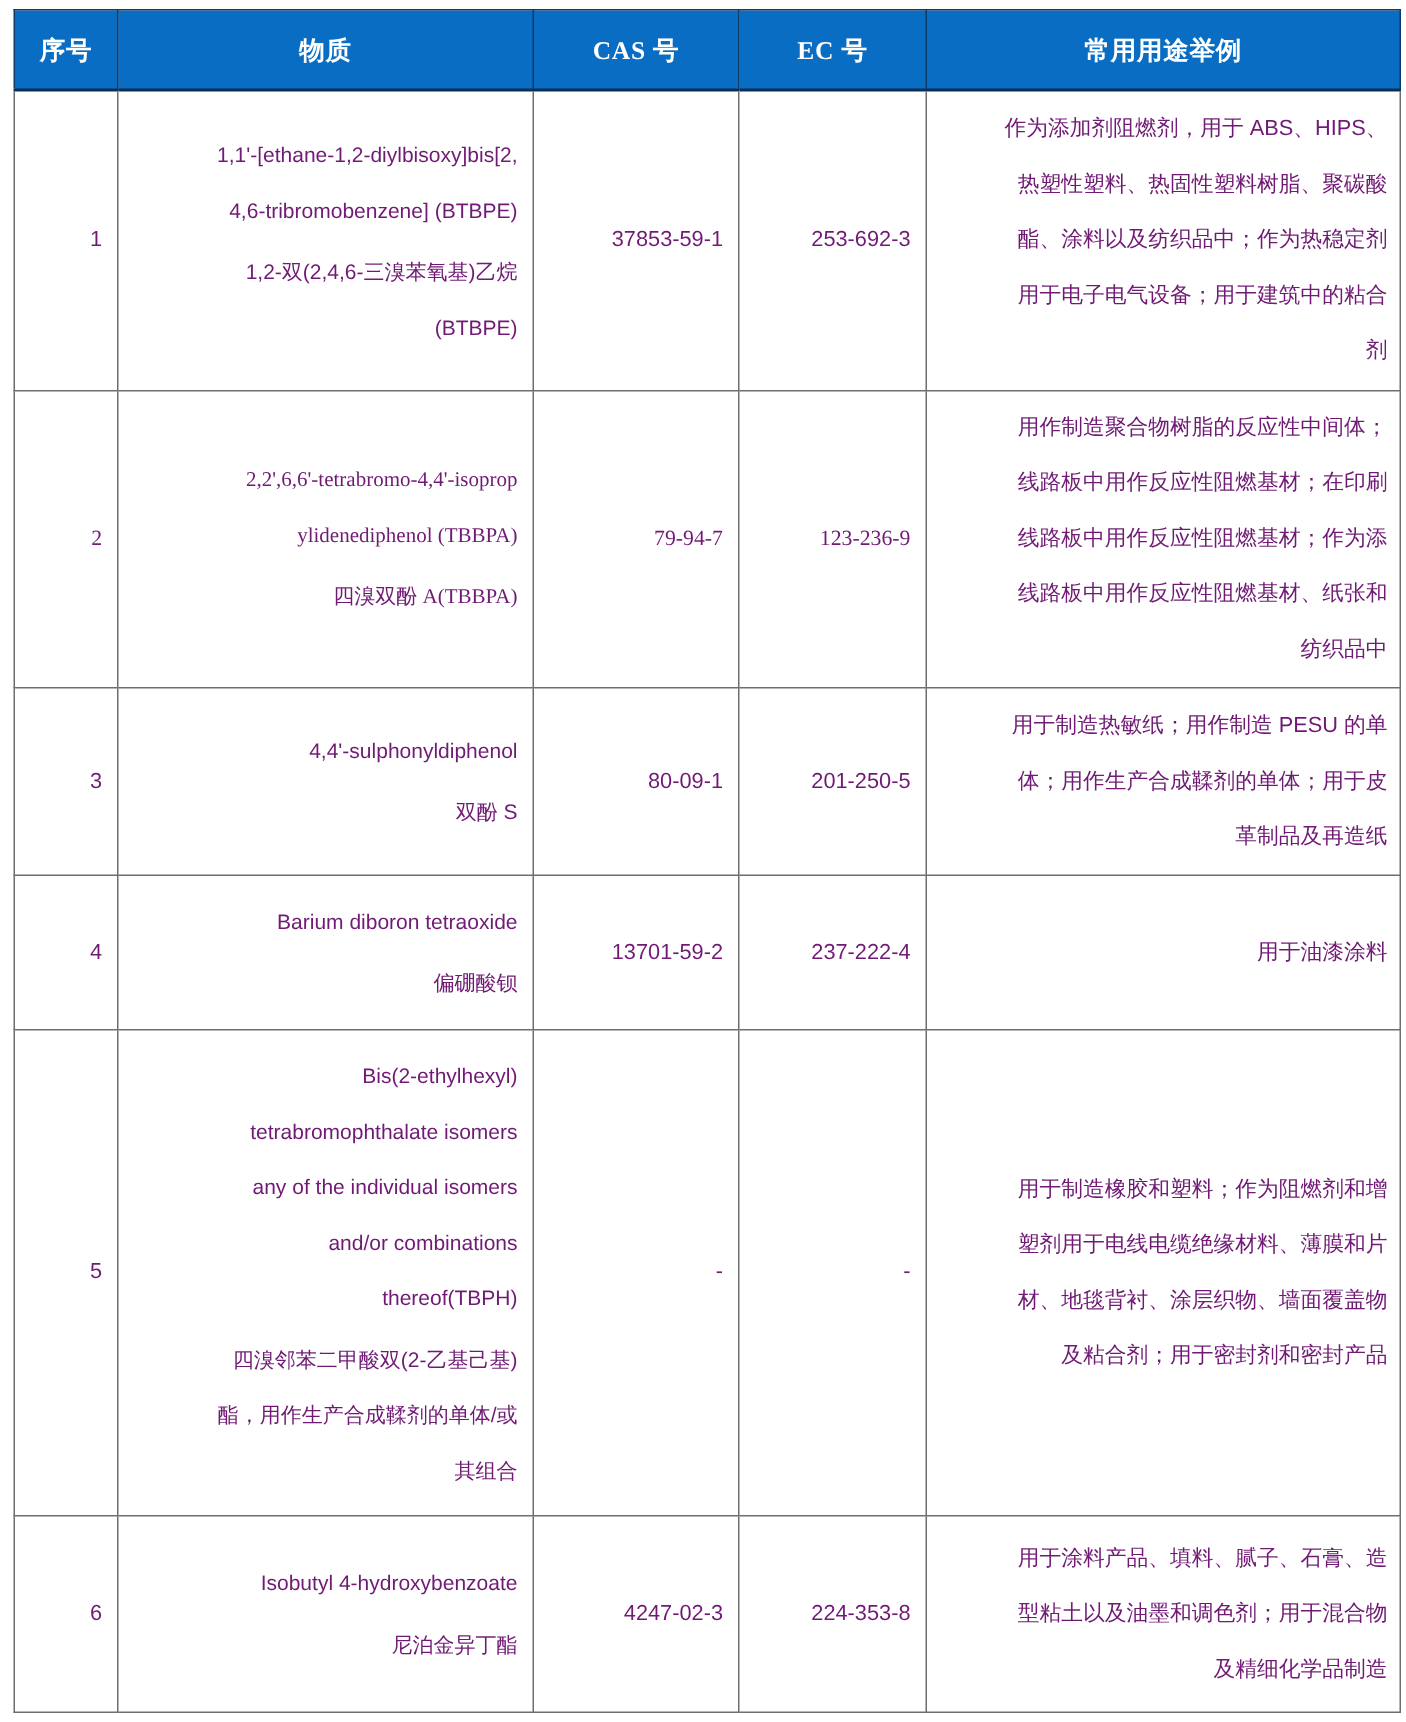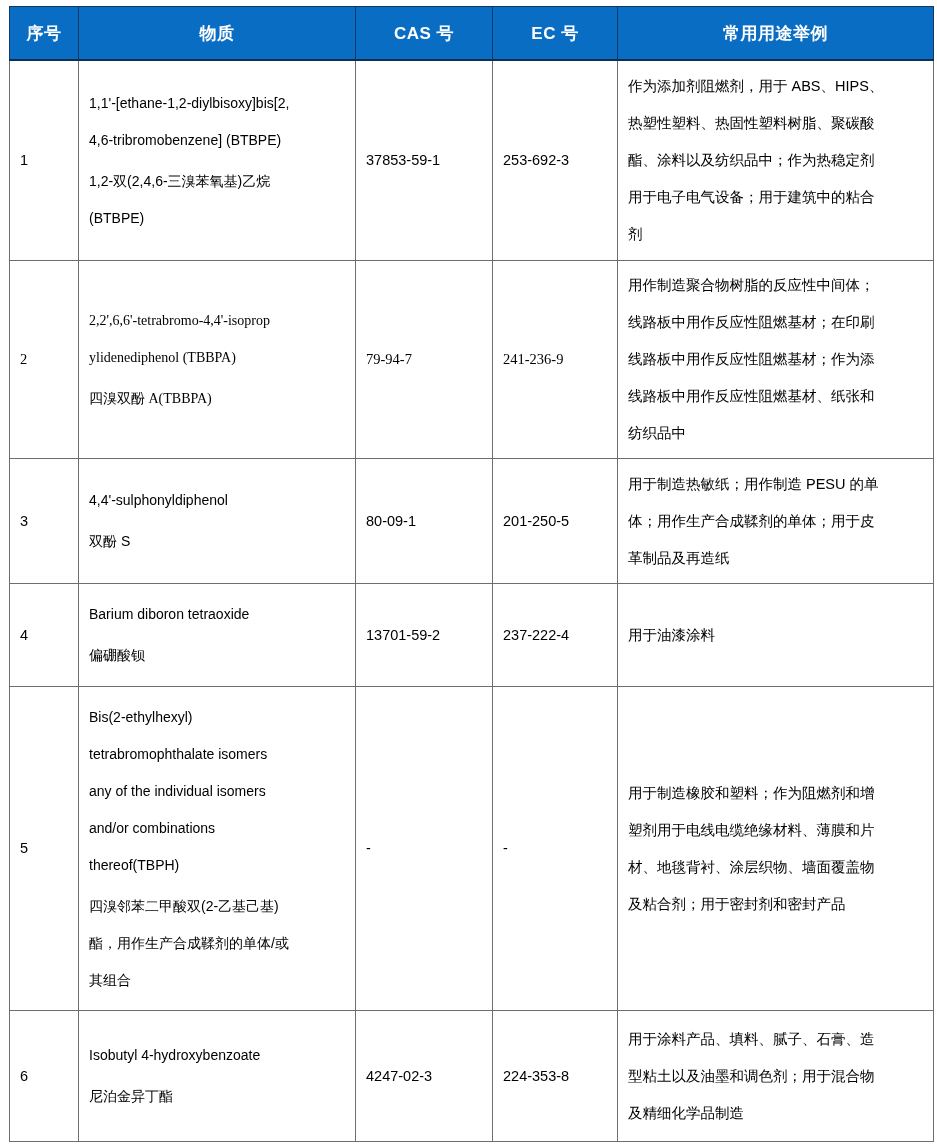--- a/index.html
+++ b/index.html
@@ -37,29 +37,30 @@
       color: #ffffff;
       font-weight: bold;
       font-size: 17px;
       height: 52px;
       padding: 0;
       text-align: center;
       vertical-align: middle;
       border: 1.5px solid #0d3a66;
       border-bottom: 2px solid #0c2f52;
       letter-spacing: 0.5px;
+      font-family: Liberation Serif, serif;
     }
     tbody td {
       border: 1.5px solid #6e6e6e;
-      text-align: left;
+      text-align: right;
       vertical-align: middle;
       font-size: 14px;
       line-height: 37px;
       padding: 0 10px;
-      color: #000000;
+      color: #701a75;
       margin-top: 43px;
     }
     tbody td.num, tbody td.cas, tbody td.ec {
       font-size: 14.5px;
     }
     td.substance .line,
     td.uses .line {
       display: block;
       white-space: nowrap;
     }
@@ -116,21 +117,21 @@
             <span class="line">用于电子电气设备；用于建筑中的粘合</span>
             <span class="line">剂</span>
           </td>
         </tr>
         <tr class="r2">
           <td class="num">2</td>
           <td class="substance"><span><span class="line">2,2',6,6'-tetrabromo-4,4'-isoprop</span><span class="line">ylidenediphenol (TBBPA)</span></span><span class="cn-block">
               <span class="line">四溴双酚 A(TBBPA)</span>
             </span></td>
           <td class="cas">79-94-7</td>
-          <td class="ec">241-236-9</td>
+          <td class="ec">123-236-9</td>
           <td class="uses">
             <span class="line">用作制造聚合物树脂的反应性中间体；</span>
             <span class="line">线路板中用作反应性阻燃基材；在印刷</span>
             <span class="line">线路板中用作反应性阻燃基材；作为添</span>
             <span class="line">线路板中用作反应性阻燃基材、纸张和</span>
             <span class="line">纺织品中</span>
           </td>
         </tr>
         <tr class="r3">
           <td class="num">3</td>

